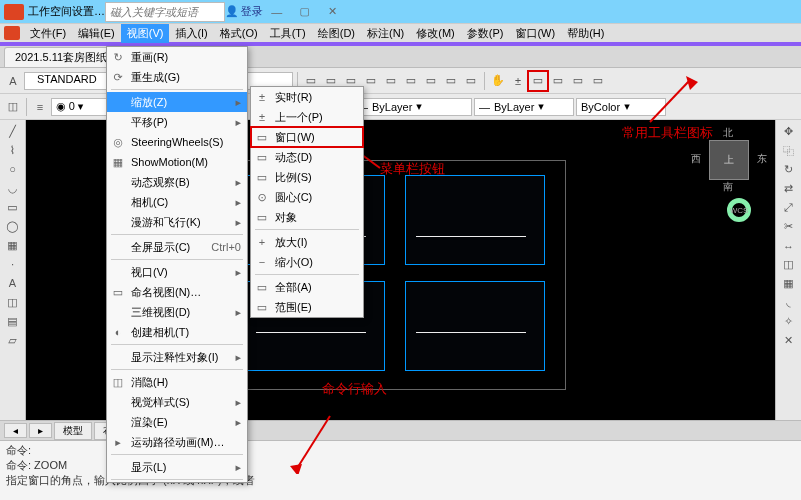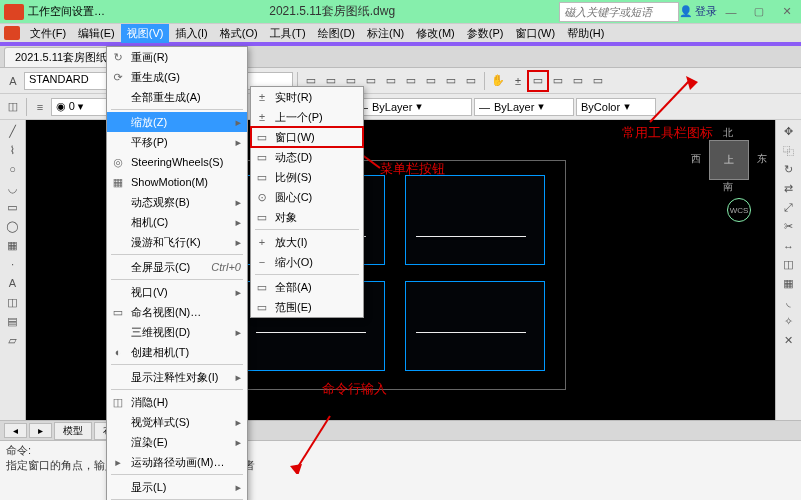--- a/index.html
+++ b/index.html
@@ -1,45 +1,45 @@
 <!DOCTYPE html>
 <html><head>
 <meta charset="utf-8">
 <style>
 *{box-sizing:border-box;margin:0;padding:0;font-family:"Microsoft YaHei",SimSun,sans-serif;font-size:11px;user-select:none}
 body{width:801px;height:500px;background:#f0f0f0;overflow:hidden;position:relative}
-.titlebar{height:24px;background:#86efac;display:flex;align-items:center;border-bottom:1px solid #ccc}
+.titlebar{height:24px;background:#7dd3fc;display:flex;align-items:center;border-bottom:1px solid #ccc}
 .titlebar .logo{width:20px;height:16px;background:#d42;margin:0 4px;border-radius:2px}
 .titlebar .title{flex:1;text-align:center;font-size:12px;color:#333}
 .titlebar .search{width:120px;height:20px;border:1px solid #bbb;background:#fff;font-style:italic;color:#999;padding:0 4px}
 .titlebar .user{color:#238;display:flex;align-items:center;gap:2px}
 .winbtn{width:28px;text-align:center;color:#666}
 .menubar{height:22px;background:#e0e0e0;display:flex;align-items:center;padding:0 4px;border-bottom:4px solid #8b5cf6}
 .menubar .m{padding:2px 6px;cursor:default}
 .menubar .m.active{background:#3399ff;color:#fff}
 .menubar .menuicon{width:16px;height:14px;background:#d42;margin-right:4px;border-radius:2px}
 .tabbar{height:22px;background:#d8d8d8;display:flex;align-items:center;padding:0 4px;border-bottom:1px solid #bbb}
 .tab{padding:2px 10px;background:#f4f4f4;border:1px solid #bbb;border-bottom:none;border-radius:3px 3px 0 0;font-size:11px}
 .toolbar{height:26px;background:#eaeaea;display:flex;align-items:center;padding:0 4px;gap:2px;border-bottom:1px solid #ccc}
-.tb-input{width:110px;height:18px;border:1px solid #bbb;background:#fff;padding:0 4px}
+.tb-input{width:110px;height:18px;border:1px solid #bbb;background:#fff;padding:0 12px}
 .tb-ico{width:18px;height:18px;border:1px solid transparent;display:flex;align-items:center;justify-content:center;color:#555}
 .tb-sep{width:1px;height:18px;background:#bbb;margin:0 2px}
 .tb-combo{height:18px;border:1px solid #bbb;background:#fff;padding:0 4px;display:flex;align-items:center;gap:4px}
 .main{position:relative;height:300px;display:flex;background:#000}
 .lefttools{width:26px;background:#e8e8e8;border-right:1px solid #bbb;display:flex;flex-direction:column;gap:1px;padding:2px}
 .lt{width:20px;height:18px;margin:0 auto;color:#555;display:flex;align-items:center;justify-content:center}
 .righttools{width:26px;background:#e8e8e8;border-left:1px solid #bbb;display:flex;flex-direction:column;gap:1px;padding:2px}
 .canvas{flex:1;background:#000;position:relative;overflow:hidden}
 .dwg-frame{position:absolute;left:200px;top:40px;width:340px;height:230px;border:1px solid #666}
 .dwg-sub{position:absolute;border:1px solid #09f;background:rgba(100,150,255,0.03)}
 .dwg-sub .ln{position:absolute;background:#eee}
 .cube{position:absolute;right:14px;top:8px;width:64px;height:64px}
 .cube .c{width:40px;height:40px;border:1px solid #888;background:#555;color:#ccc;display:flex;align-items:center;justify-content:center;margin:12px auto;font-size:10px}
 .cube .lbl{position:absolute;color:#aaa;font-size:10px}
-.wcs{position:absolute;right:24px;top:78px;width:24px;height:24px;border:1px solid #86efac;border-radius:50%;color:#aaa;font-size:8px;display:flex;align-items:center;justify-content:center}
+.wcs{position:absolute;right:24px;top:78px;width:24px;height:24px;border:5px solid #86efac;border-radius:50%;color:#aaa;font-size:8px;display:flex;align-items:center;justify-content:center}
 .ucs{position:absolute;left:210px;bottom:30px;color:#ccc;font-size:11px}
 .menu{position:absolute;background:#f8f8f8;border:1px solid #999;box-shadow:2px 2px 6px rgba(0,0,0,.3);z-index:50}
 .menu1{left:106px;top:46px;width:142px}
 .menu2{left:250px;top:86px;width:114px}
 .menu .mi{height:20px;display:flex;align-items:center;padding:0 6px 0 24px;position:relative}
 .menu .mi.hl{background:#3399ff;color:#fff}
 .menu .mi .ico{position:absolute;left:4px;width:14px;text-align:center;color:#666}
 .menu .mi .arr{margin-left:auto;color:#666}
 .menu .sep{height:1px;background:#ccc;margin:2px 4px}
 .menu .mi.boxed{outline:2px solid #d00;outline-offset:-1px}
@@ -49,21 +49,20 @@
 .cmdline{background:#f4f4f4;border-top:1px solid #bbb;padding:2px 6px;font-size:11px;color:#333;height:62px;overflow:hidden}
 .cmdline .ln{white-space:nowrap}
 svg.arrow{position:absolute;z-index:41;pointer-events:none}
 </style>
 </head>
 <body>
 
 <div class="titlebar">
   <div class="logo"></div>
   <span>工作空间设置…</span>
-  <div class="title">2021.5.11套房图纸.dwg</div>
   <input class="search" placeholder="磁入关键字或短语" style="">
   <div class="user">
       <span>👤</span>
       <span>登录</span>
     </div>
   <div class="winbtn">—</div>
   <div class="winbtn">▢</div>
   <div class="winbtn">✕</div>
 </div>
 
@@ -119,21 +118,21 @@
   <div class="tb-ico">≡</div>
   <div class="tb-combo" style="width:110px">◉ 0 ▾</div>
   <div class="tb-ico">▭</div>
   <div class="tb-ico">▭</div>
   <div class="tb-ico">▭</div>
   <div class="tb-ico">▭</div>
   <div class="tb-sep"></div>
   <div class="tb-combo" style="width:100px">■ <span>ByLayer</span> ▾</div>
   <div class="tb-combo" style="width:120px">— <span>ByLayer</span> ▾</div>
   <div class="tb-combo" style="width:100px">— <span>ByLayer</span> ▾</div>
-  <div class="tb-combo" style="width:80px"><span>ByColor</span> ▾</div>
+  <div class="tb-combo" style="width:90px"><span>ByColor</span> ▾</div>
 </div>
 
 <div class="main">
   <div class="lefttools">
     <div class="lt">╱</div>
     <div class="lt">⌇</div>
     <div class="lt">○</div>
     <div class="lt">◡</div>
     <div class="lt">▭</div>
     <div class="lt">◯</div>
@@ -193,23 +192,20 @@
 
 <div class="menu menu1" id="menu1">
     <div class="mi">
       <span class="ico">↻</span>
       <span>重画(R)</span>
     </div>
     <div class="mi">
       <span class="ico">⟳</span>
       <span>重生成(G)</span>
     </div>
-    <div class="mi">
-      <span>全部重生成(A)</span>
-    </div>
     <div class="sep"></div>
     <div class="mi hl">
       <span>缩放(Z)</span>
       <span class="arr">▸</span>
     </div>
     <div class="mi">
       <span>平移(P)</span>
       <span class="arr">▸</span>
     </div>
     <div class="mi">
@@ -228,21 +224,21 @@
       <span>相机(C)</span>
       <span class="arr">▸</span>
     </div>
     <div class="mi">
       <span>漫游和飞行(K)</span>
       <span class="arr">▸</span>
     </div>
     <div class="sep"></div>
     <div class="mi">
       <span>全屏显示(C)</span>
-      <span style="margin-left: auto; color: rgb(102, 102, 102); font-style: italic;">Ctrl+0</span>
+      <span style="margin-left: auto; color: rgb(102, 102, 102);">Ctrl+0</span>
     </div>
     <div class="sep"></div>
     <div class="mi">
       <span>视口(V)</span>
       <span class="arr">▸</span>
     </div>
     <div class="mi">
       <span class="ico">▭</span>
       <span>命名视图(N)…</span>
     </div>
@@ -350,14 +346,15 @@
 
 <div class="modeltabs">
   <div class="mt">◂</div>
   <div class="mt">▸</div>
   <div class="mt">模型</div>
   <div class="mt">布局1</div>
 </div>
 
 <div class="cmdline">
   <div class="ln">命令:</div>
+  <div class="ln">命令: ZOOM</div>
   <div class="ln">指定窗口的角点，输入比例因子 (nX 或 nXP)，或者</div>
 </div>
 
 </body></html>

